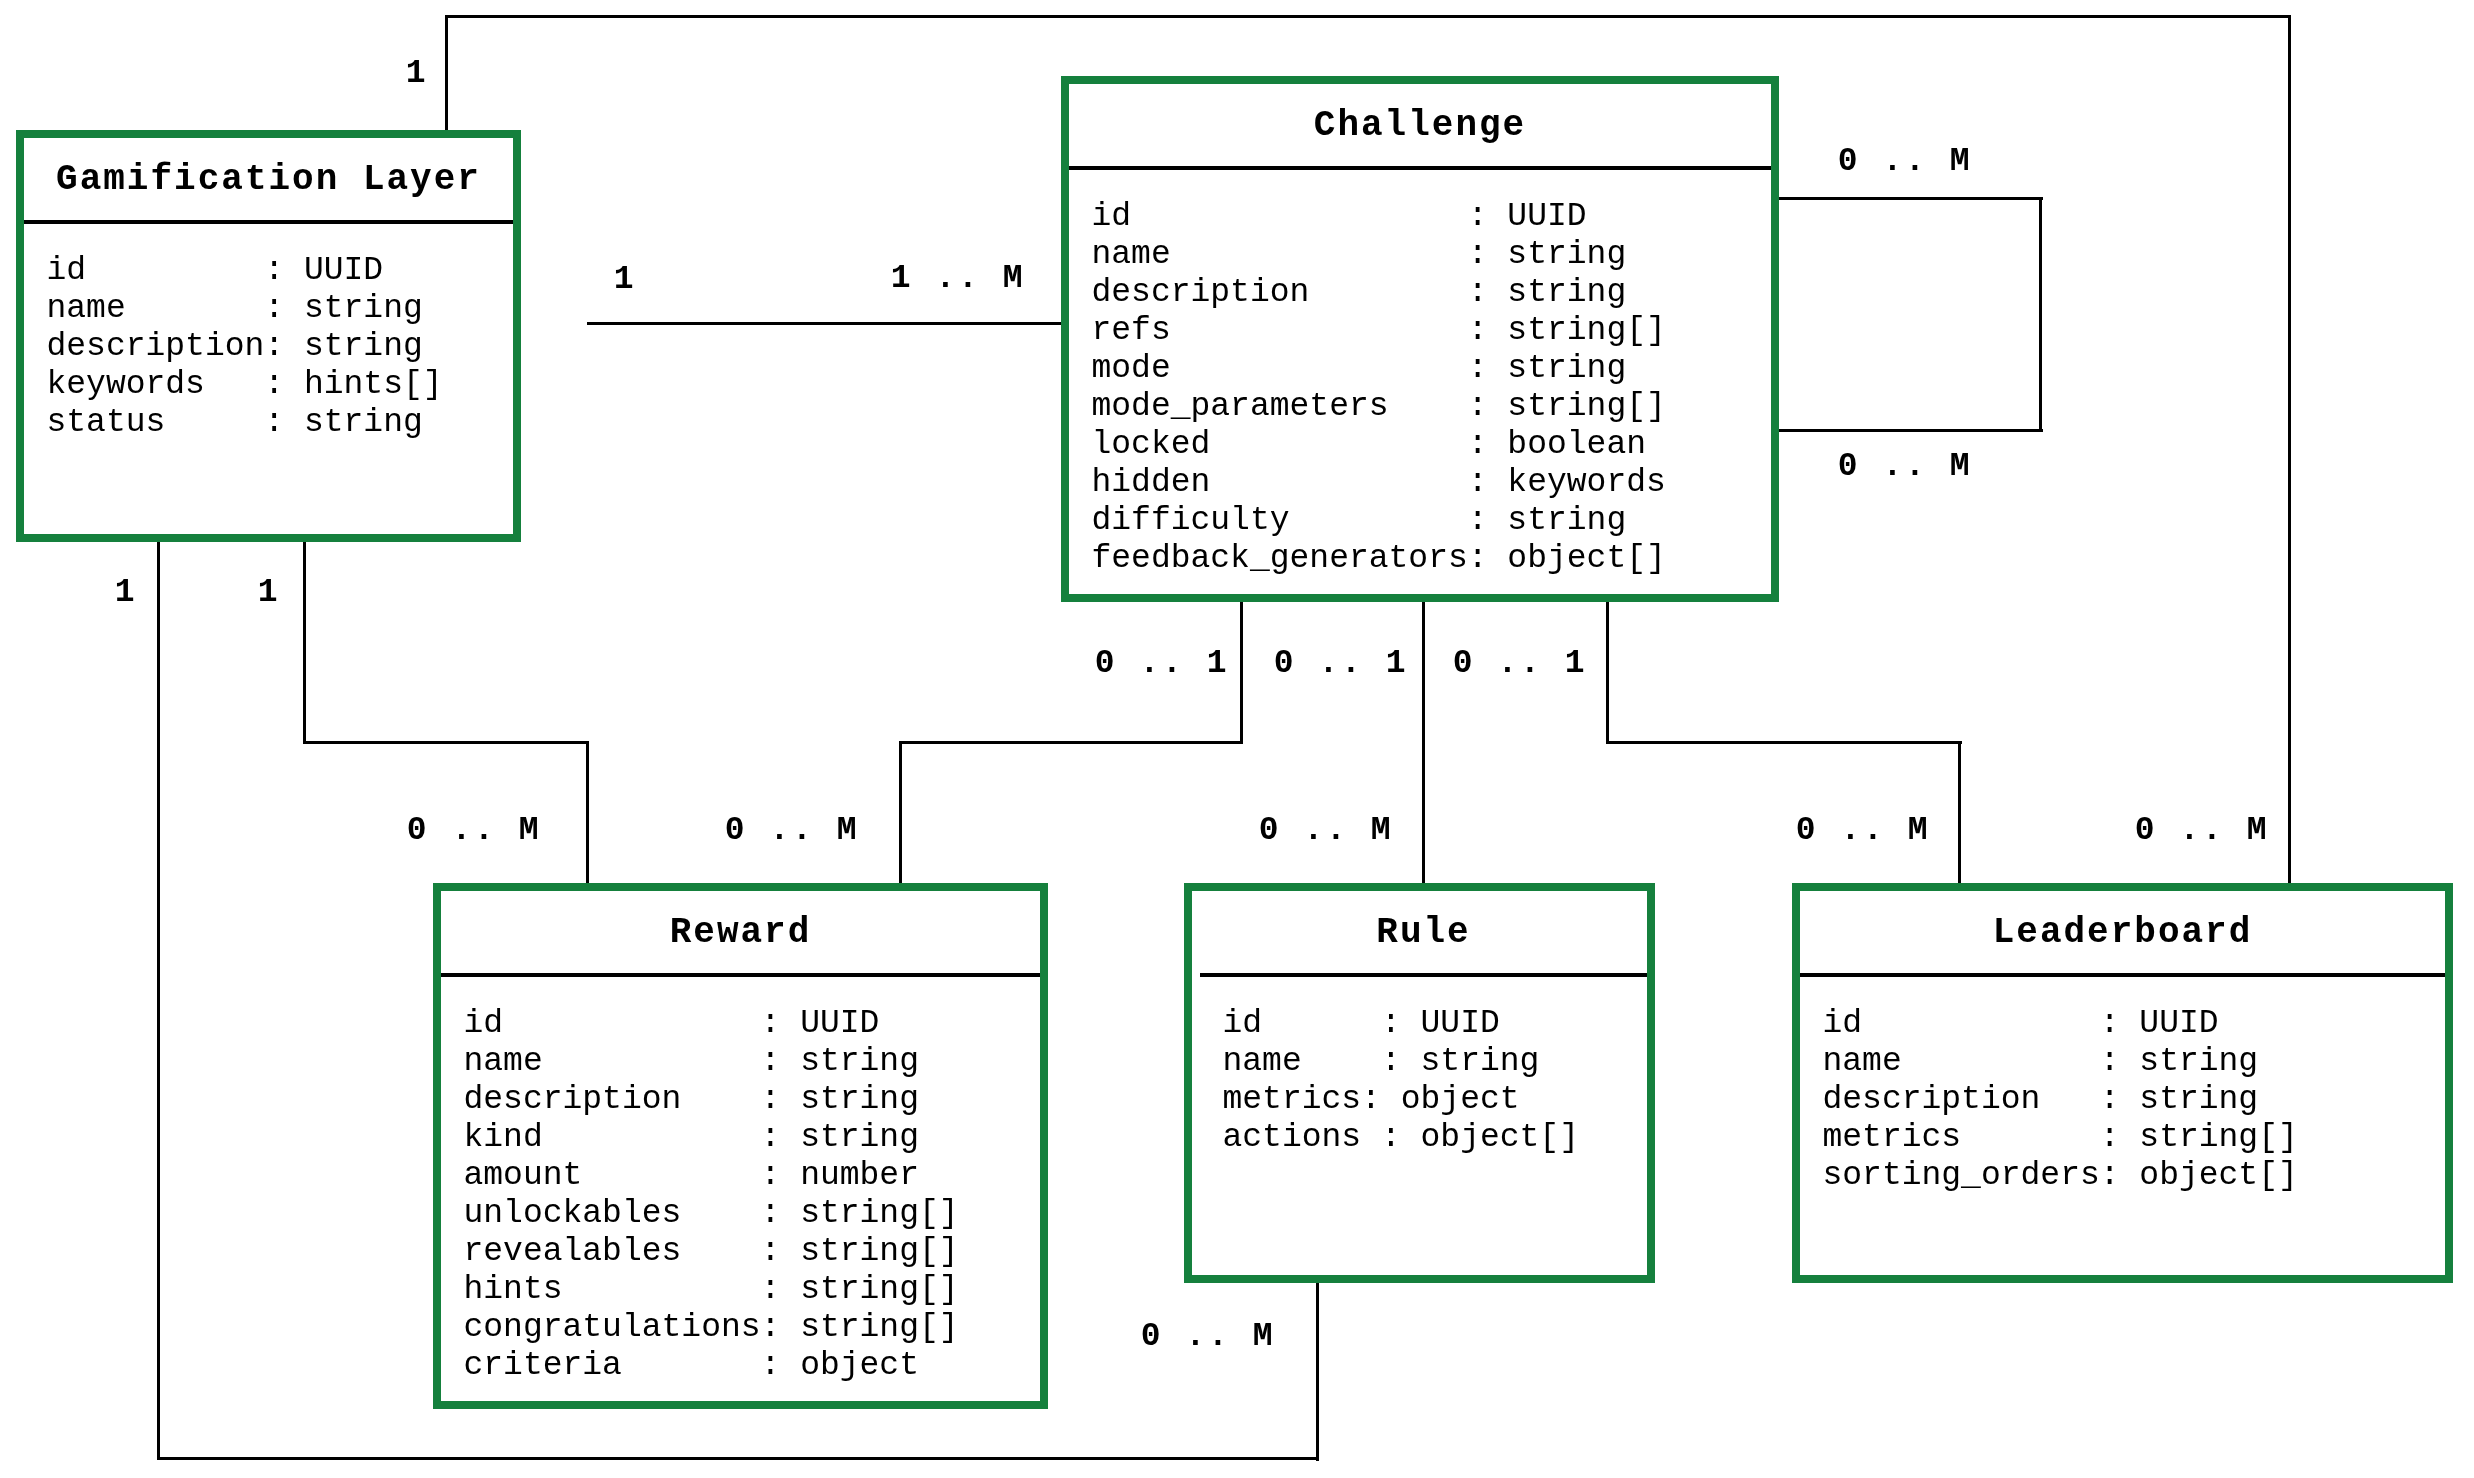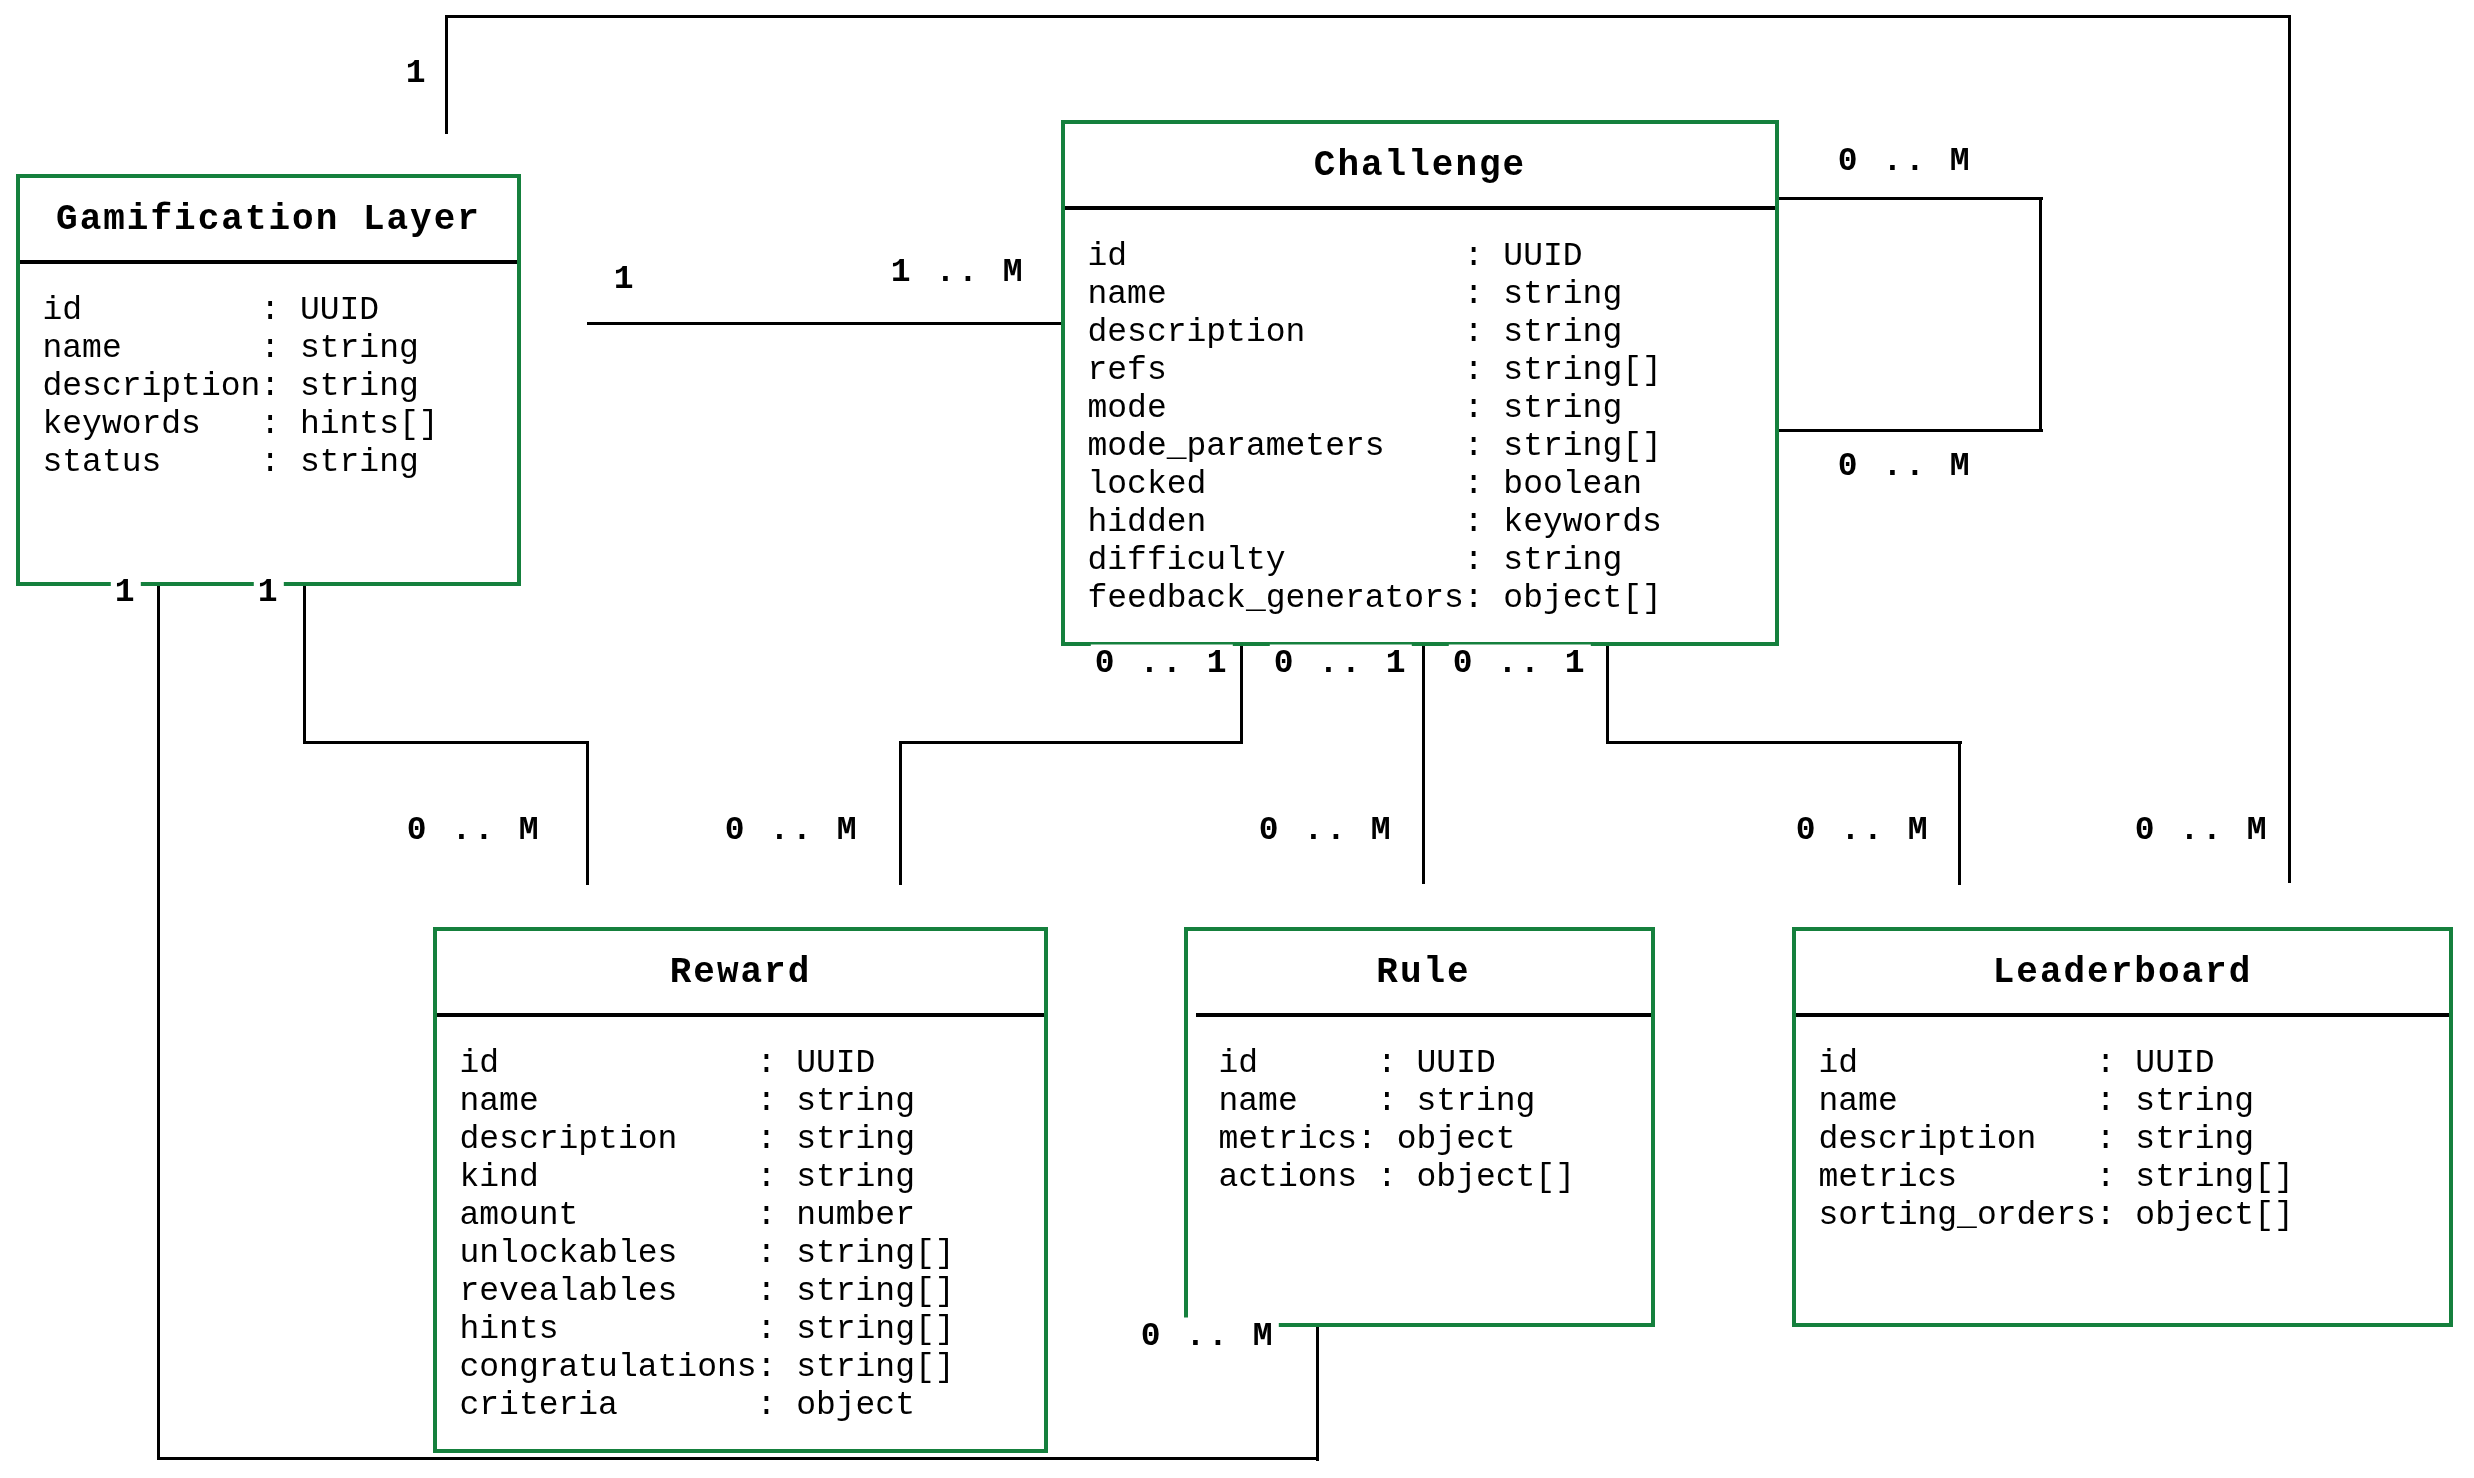--- a/index.html
+++ b/index.html
@@ -12,25 +12,24 @@
     width: 2475px;
     height: 1479px;
     background: #ffffff;
     font-family: "Liberation Mono", "DejaVu Sans Mono", monospace;
     color: #000000;
     overflow: hidden;
   }
   
   .entity {
     position: absolute;
-    border: 4px solid #15803d;
+    border: 8px solid #15803d;
     background: #ffffff;
     box-sizing: border-box;
     z-index: 2;
-    margin-top: 44px;
   }
   .entity-title {
     height: 86px;
     border-bottom: 4px solid #000000;
     box-sizing: border-box;
     display: flex;
     align-items: center;
     justify-content: center;
     font-size: 36px;
     font-weight: bold;
@@ -112,21 +111,21 @@
   <div>
     <div class="seg v" style="left:157px;top:541px;height:919px;"></div>
     <div class="seg h" style="left:157px;top:1457px;width:1162px;"></div>
     <div class="seg v" style="left:1316px;top:1282px;height:179px;"></div>
   </div>
 
   <div class="mult" style="left:417px;top:73px;">1</div>
   <div class="mult" style="left:2202px;top:830px;">0 .. M</div>
 
   <div class="mult" style="left:625px;top:279px;">1</div>
-  <div class="mult" style="left:958px;top:272px;">1 .. M</div>
+  <div class="mult" style="left:958px;top:278px;">1 .. M</div>
 
   <div class="mult" style="left:1905px;top:161px;">0 .. M</div>
   <div class="mult" style="left:1905px;top:466px;">0 .. M</div>
 
   <div class="mult" style="left:1162px;top:663px;">0 .. 1</div>
   <div class="mult" style="left:792px;top:830px;">0 .. M</div>
 
   <div class="mult" style="left:1341px;top:663px;">0 .. 1</div>
   <div class="mult" style="left:1326px;top:830px;">0 .. M</div>
 

